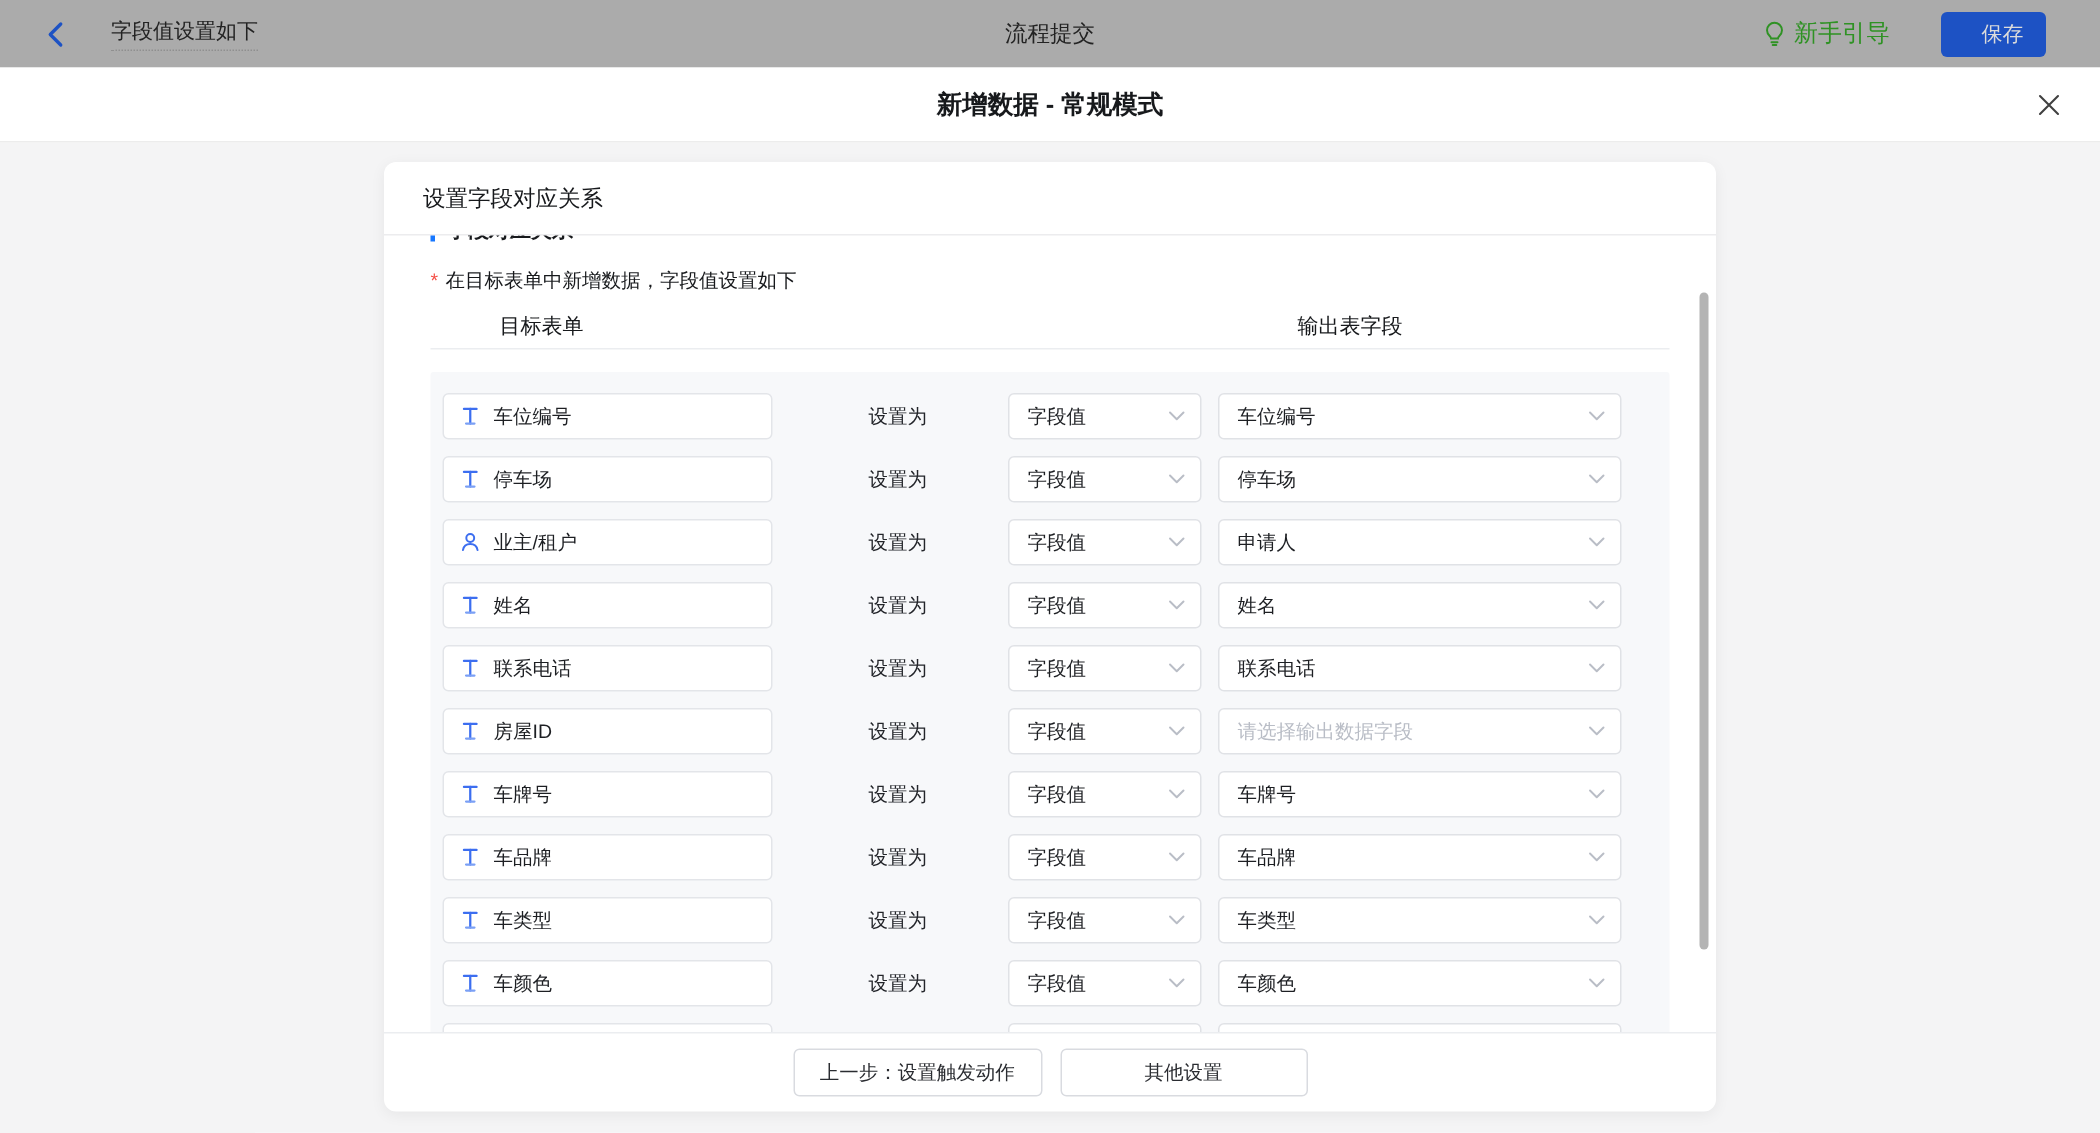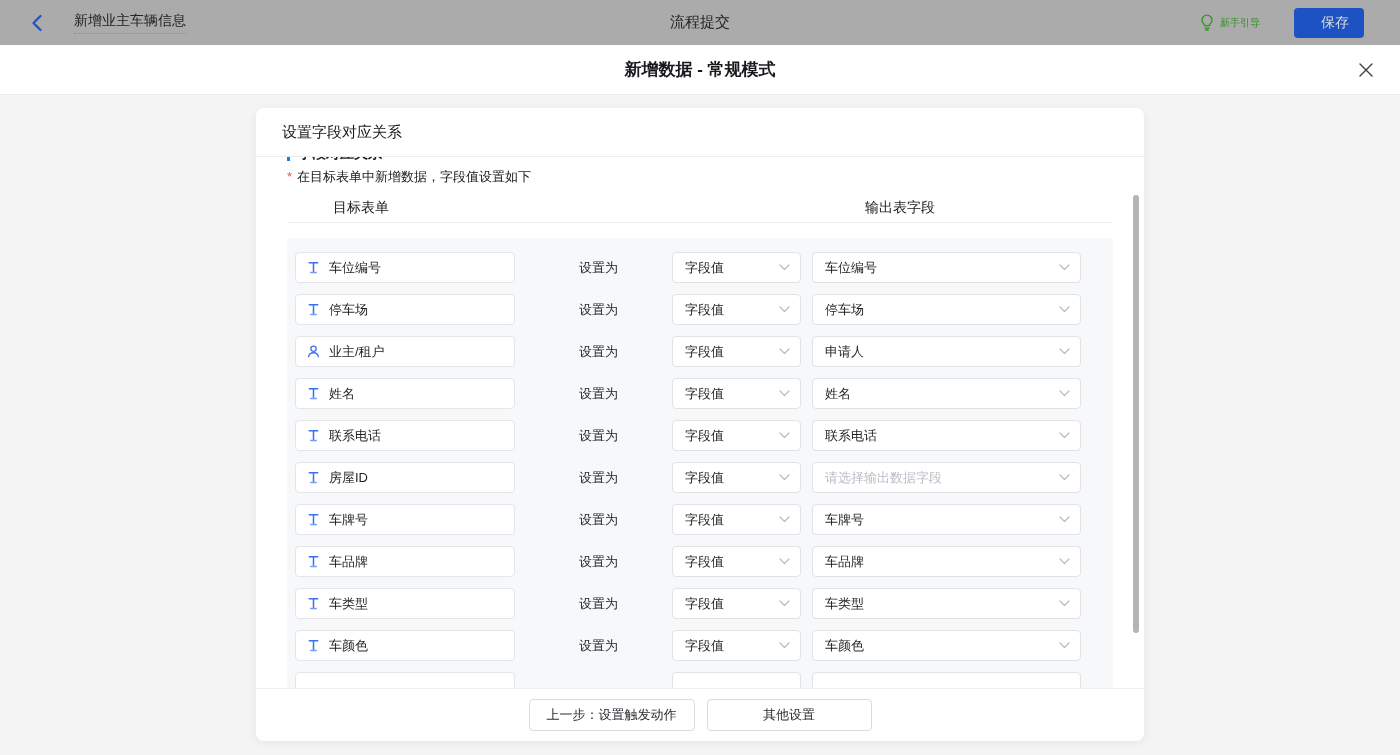--- a/index.html
+++ b/index.html
@@ -17,21 +17,21 @@
   .back-btn { display:flex; align-items:center; cursor:pointer; margin-right:30px; }
   .app-title {
     font-size:14px; color:#232323; padding-bottom:3px;
     border-bottom:1px dotted #8f8f8f;
   }
   .center-title {
     position:absolute; left:0; right:0; text-align:center;
     font-size:15px; color:#232323; pointer-events:none;
   }
   .header-right { margin-left:auto; display:flex; align-items:center; gap:34px; z-index:1; }
-  .guide { display:flex; align-items:center; gap:6px; font-size:10px; color:#2f9224; cursor:pointer; }
+  .guide { display:flex; align-items:center; gap:6px; font-size:16px; color:#2f9224; cursor:pointer; }
   .save-btn {
     width:70px; height:30px; background:#1d52c4; color:#dbdbdb; border:none;
     border-radius:4px; font-size:14px; cursor:pointer; font-family:inherit;padding-left:12px;
   }
 
   
   .modal-header {
     height:50px; background:#fff; display:flex; align-items:center; justify-content:center;
     position:relative; border-bottom:1px solid #ececec;
   }
@@ -50,21 +50,21 @@
     font-size:15px; font-weight:500; color:#17191c; border-bottom:1px solid #ececee;
   }
   .panel-scroll { height:531px; overflow:hidden; padding:0 31px; }
 
   .section-title {
     display:flex; align-items:center; gap:8px; height:20px; margin-top:-13px;
     font-size:14px; font-weight:600; color:#17191c;
   }
   .blue-bar { width:3px; height:14px; background:#1677ff; }
 
-  .required-line { margin-top:4px; font-size:13px; color:#17191c; }
+  .required-line { margin-top:14px; font-size:13px; color:#17191c; }
   .req-star { color:#f54e45; margin-right:5px; font-size:13px; }
 
   .col-headers { margin-top:13px; display:flex; font-size:14px; font-weight:500; color:#17191c;margin-left:46px; }
   .col-target { width:532px; }
   .divider { height:1px; background:#ebedf0; margin-top:5px; }
 
   .rows-wrap { margin-top:15px; background:#f7f8fa; padding:14px 8px; border-radius:2px; }
   .map-row { display:flex; align-items:center; height:31px; margin-bottom:11px; }
   .field-box {
     width:220px; height:31px; background:#fff; border:1px solid #e3e5e9; border-radius:4px;
@@ -105,21 +105,21 @@
 <body>
 
 <div class="app-header">
   <span class="back-btn">
     <span class="icon">
       <svg width="14" height="18" viewBox="0 0 14 18" fill="none">
           <path d="M10.5 2L3.5 9l7 7" stroke="#1d52c4" stroke-width="2.2" stroke-linecap="round" stroke-linejoin="round"></path>
         </svg>
     </span>
   </span>
-  <span class="app-title">新增业主车辆信息</span>
+  <span class="app-title">字段值设置如下</span>
   <span class="center-title">流程提交</span>
   <span class="header-right">
     <span class="guide">
       <span class="icon">
         <svg width="14" height="17" viewBox="0 0 14 17" fill="none">
             <path d="M7 1.2a5 5 0 0 1 5 5c0 1.8-.9 2.9-1.8 3.8-.6.6-.9 1-.9 1.7H4.7c0-.7-.3-1.1-.9-1.7C2.9 9.1 2 8 2 6.2a5 5 0 0 1 5-5z" stroke="#2f9224" stroke-width="1.3"></path>
             <path d="M5 14.2h4M5.8 16h2.4" stroke="#2f9224" stroke-width="1.3" stroke-linecap="round"></path>
           </svg>
       </span>
       <span>新手引导</span>

